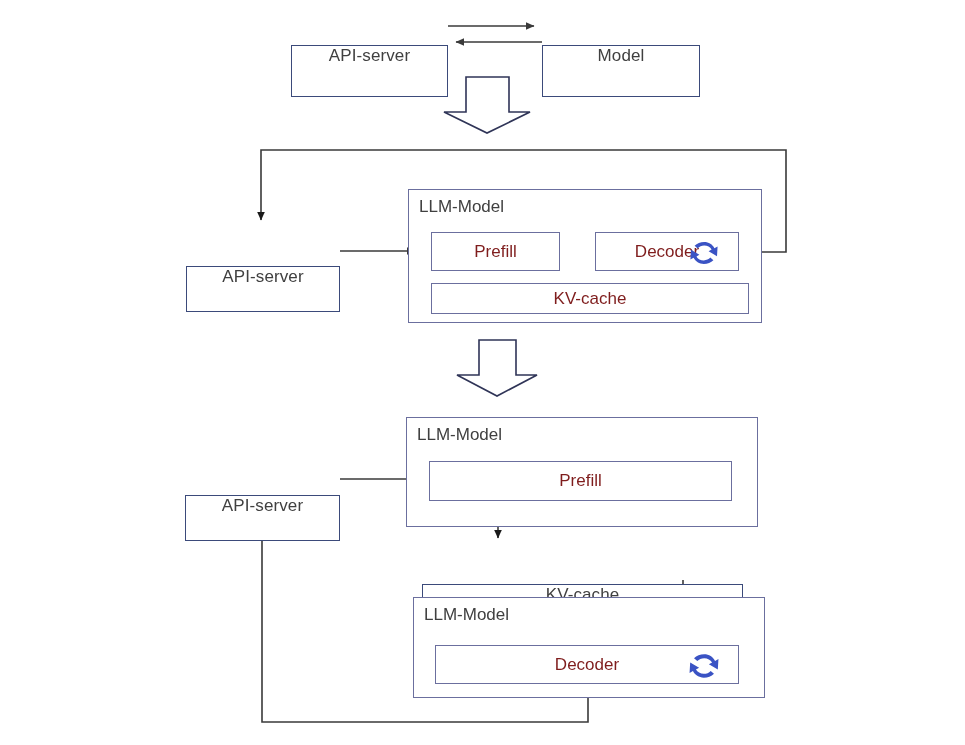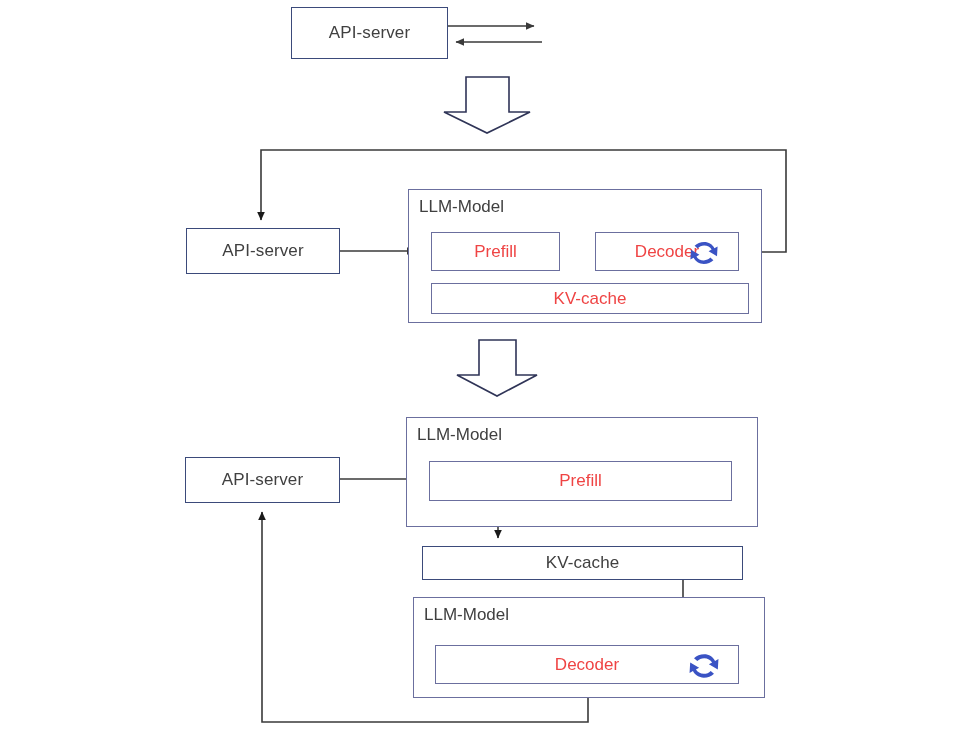--- a/index.html
+++ b/index.html
@@ -25,27 +25,27 @@
     top: 0;
     width: 965px;
     height: 745px;
   }
   .node {
     position: absolute;
     box-sizing: border-box;
     background: #ffffff;
     border: 1.3px solid #3b4a7a;
     display: flex;
-    align-items: center;
     justify-content: center;
     color: #404040;
     font-size: 17px;
     font-family: "Liberation Sans", sans-serif;
     letter-spacing: 0.1px;
     white-space: nowrap;
+    margin-top: 38px;
   }
   .container-node {
     position: absolute;
     box-sizing: border-box;
     background: #ffffff;
     border: 1.3px solid #6b6f9e;
     display: block;
     margin-left: 7px;
   }
   .container-label {
@@ -58,21 +58,21 @@
     white-space: nowrap;
   }
   .inner-node {
     position: absolute;
     box-sizing: border-box;
     background: #ffffff;
     border: 1.2px solid #6b6f9e;
     display: flex;
     align-items: center;
     justify-content: center;
-    color: #ef4444;
+    color: #7f1d1d;
     font-size: 17px;
     font-family: "Liberation Sans", sans-serif;
     white-space: nowrap;
   }
   .refresh-icon {
     position: absolute;
     pointer-events: none;
   }
 </style>
 </head>
@@ -141,20 +141,23 @@
     </g>
     <g>
       <path d="M479,340 L516,340 L516,375 L537,375 L497,396 L457,375 L479,375 Z" fill="#ffffff" stroke="#2f3457" stroke-width="1.6" stroke-linejoin="miter"></path>
     </g>
   </svg>
 
   <div class="node" style="left:291px; top:7px; width:157px; height:52px;">
     <span>API-server</span>
   </div>
 
+  <div class="node" style="left:542px; top:7px; width:158px; height:52px;">
+    <span>Model</span>
+  </div>
 
   <div class="node" style="left:186px; top:228px; width:154px; height:46px;">
     <span>API-server</span>
   </div>
 
   <div class="container-node" style="left:401px; top:189px; width:354px; height:134px;">
     <span class="container-label">LLM-Model</span>
 
     <div class="inner-node" style="left:22px; top:42px; width:129px; height:39px;">
       <span>Prefill</span>

